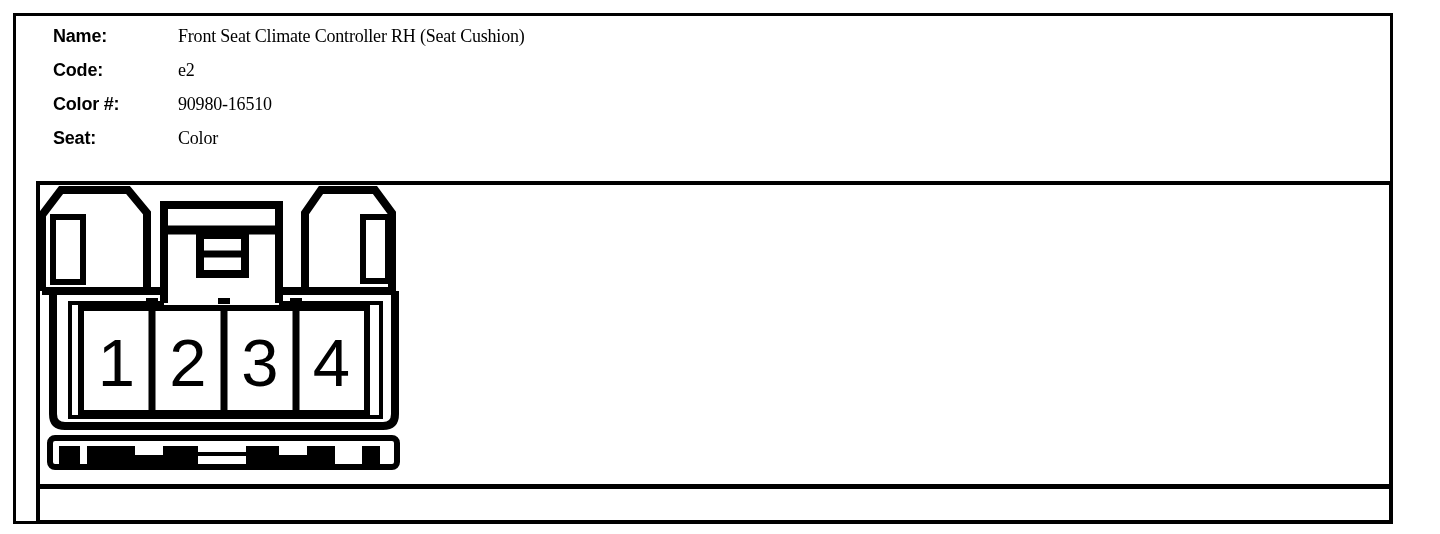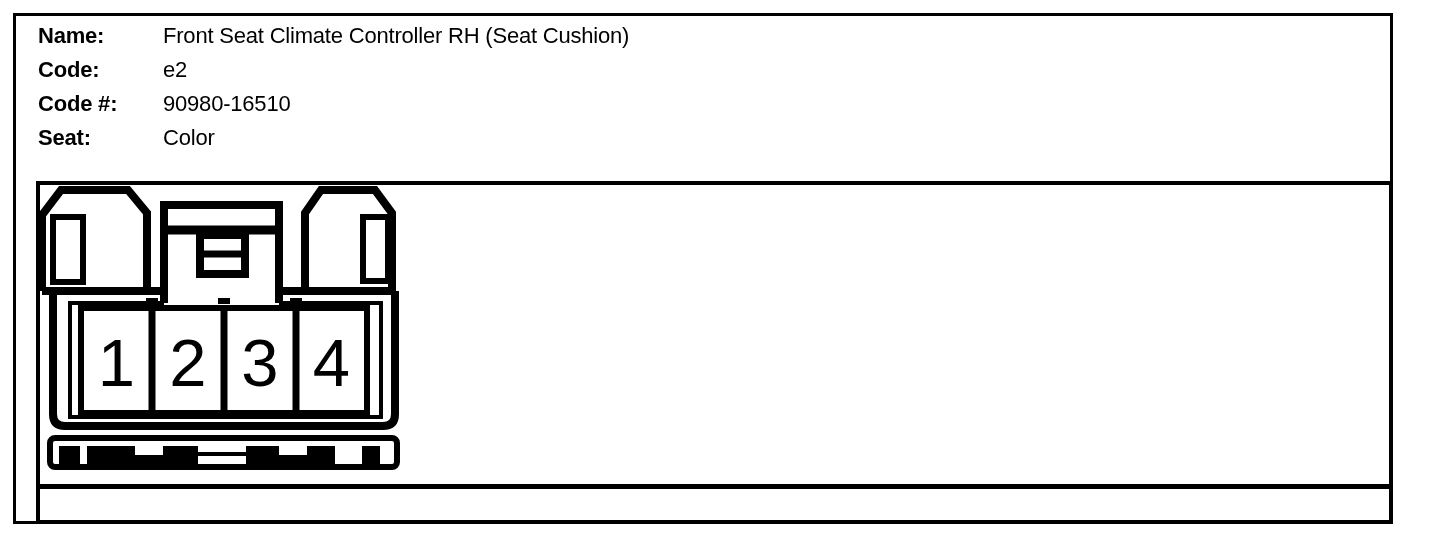--- a/index.html
+++ b/index.html
@@ -5,23 +5,23 @@
   html,body{margin:0;padding:0;background:#fff;}
   body{
     width:1440px;height:534px;position:relative;overflow:hidden;
     font-family:"Liberation Sans",sans-serif;color:#000;
   }
   .frame{
     position:absolute;left:13px;top:13px;width:1380px;height:511px;
     border:3px solid #000;box-sizing:border-box;background:#fff;
   }
   .fields{position:absolute;left:22px;top:8px;}
-  .field-row{display:flex;height:34px;font-size:22px;line-height:24px;}
+  .field-row{display:flex;height:34px;font-size:18px;line-height:24px;margin-left:15px;}
   .field-label{width:125px;font-weight:bold;letter-spacing:-0.2px;}
-  .field-value{letter-spacing:-0.2px;}
+  .field-value{letter-spacing:-0.2px;font-family:Liberation Serif, serif;}
   .diagram-box{
     position:absolute;left:20px;top:165px;width:1357px;height:343px;
     border:4px solid #000;box-sizing:border-box;background:#fff;
   }
   .footer-divider{
     position:absolute;left:0;right:0;bottom:31px;height:5px;background:#000;
   }
   .footer-strip{
     position:absolute;left:0;right:0;bottom:0;height:31px;background:#fff;
   }
@@ -41,21 +41,21 @@
   <div class="fields">
     <div class="field-row">
       <div class="field-label">Name:</div>
       <div class="field-value">Front Seat Climate Controller RH (Seat Cushion)</div>
     </div>
     <div class="field-row">
       <div class="field-label">Code:</div>
       <div class="field-value">e2</div>
     </div>
     <div class="field-row">
-      <div class="field-label">Code #:</div>
+      <div class="field-label">Color #:</div>
       <div class="field-value">90980-16510</div>
     </div>
     <div class="field-row">
       <div class="field-label">Seat:</div>
       <div class="field-value">Color</div>
     </div>
   </div>
 
   <div class="diagram-box">
 

